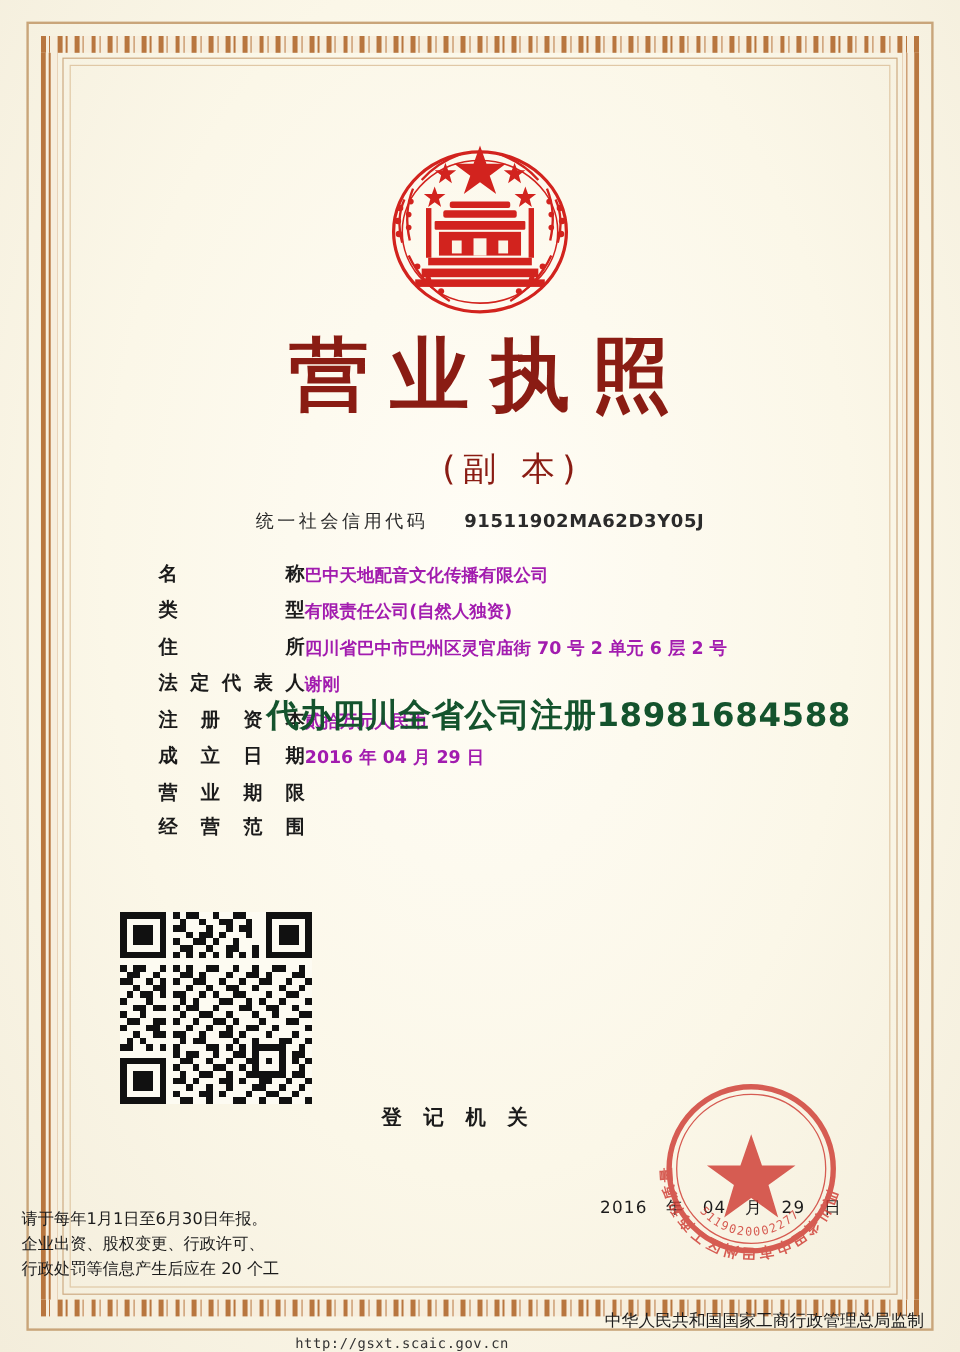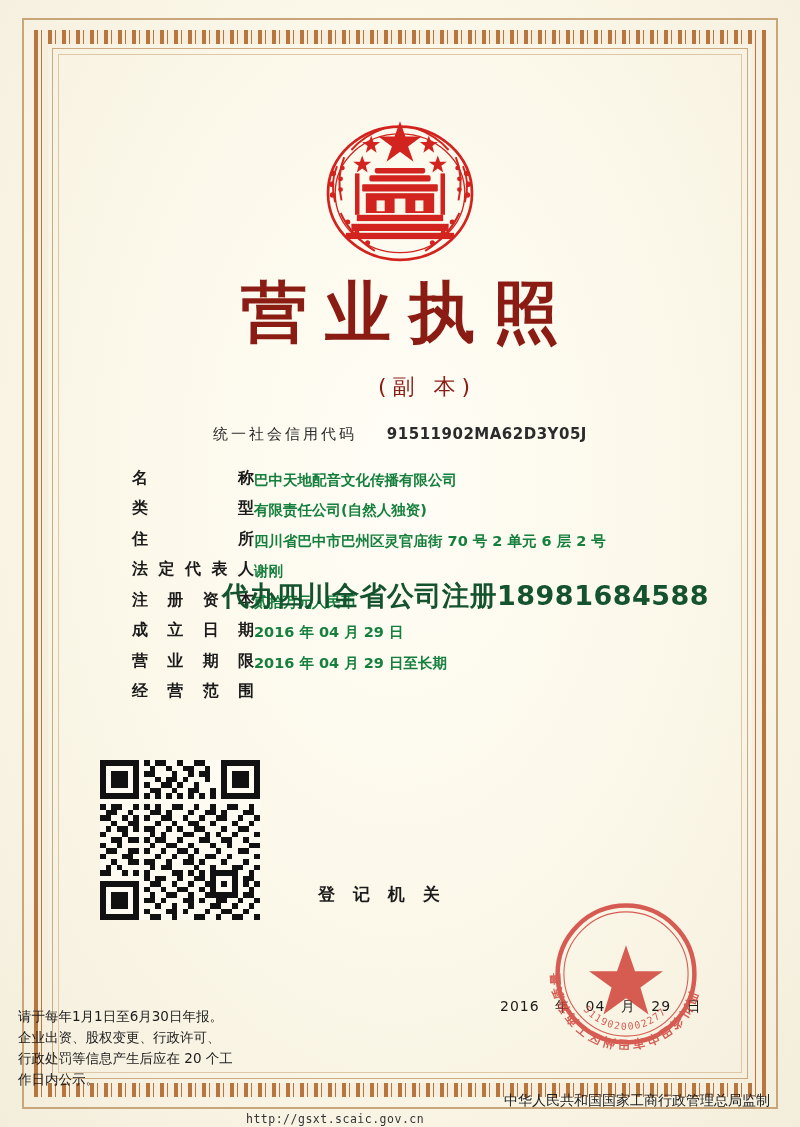--- a/index.html
+++ b/index.html
@@ -75,21 +75,21 @@
     letter-spacing: 18px;
     color: #8a1c13;
     text-indent: 18px;
   }
   .subtitle {
     position: absolute;
     top: 372px;
     left: 0; right: 0;
     text-align: center;
     font-family: "DejaVu Sans", "Liberation Sans", sans-serif;
-    font-size: 22px;
+    font-size: 28px;
     color: #8a1c13;
     letter-spacing: 6px;
     text-indent: 6px;
     padding-left: 48px;
   }
 
   .credit-code {
     position: absolute;
     top: 425px;
     left: 0; right: 0;
@@ -121,40 +121,40 @@
     font-size: 16px;
     font-weight: bold;
     color: #1b1b1b;
     display: flex;
     justify-content: space-between;
   }
   .row-value {
     flex: 1;
     font-family: "DejaVu Sans", "Liberation Sans", sans-serif;
     font-size: 14.5px;
-    color: #15803d;
+    color: #a21caf;
     font-weight: bold;
     line-height: 1.55;
     padding-top: 1px;
   }
   .row.scope .row-value { font-size: 13.5px; line-height: 1.75; }
 
   
   .qr {
     position: absolute;
     left: 100px;
     top: 760px;
     width: 160px;
     height: 160px;
   }
 
   
   .reg-auth {
     position: absolute;
-    top: 883px;
+    top: 920px;
     left: 318px;
     font-family: "DejaVu Sans", "Liberation Sans", sans-serif;
     font-size: 17px;
     font-weight: bold;
     letter-spacing: 6px;
     color: #1b1b1b;
     text-align: center;
   }
   .reg-date {
     position: absolute;
@@ -362,21 +362,20 @@
         </div>
       <div class="row-value">2016 年 04 月 29 日</div>
     </div>
     <div class="row">
       <div class="row-label">
           <span>营</span>
           <span>业</span>
           <span>期</span>
           <span>限</span>
         </div>
-      <div class="row-value">2016 年 04 月 29 日至长期</div>
     </div>
     <div class="row scope">
       <div class="row-label">
           <span>经</span>
           <span>营</span>
           <span>范</span>
           <span>围</span>
         </div>
     </div>
   </div>
@@ -630,19 +629,18 @@
       <textPath href="#sealArcBottom" startOffset="22%">5119020002277</textPath>
     </text>
   </svg>
 
   <div class="watermark">代办四川全省公司注册18981684588</div>
 
   <div class="footer-left">
     <div>请于每年1月1日至6月30日年报。</div>
     <div>企业出资、股权变更、行政许可、</div>
     <div>行政处罚等信息产生后应在 20 个工</div>
-    <div>作日内公示。</div>
   </div>
 
   <div class="footer-site">企业信用信息公示系统网址：</div>
   <div class="footer-url">http://gsxt.scaic.gov.cn</div>
   <div class="footer-right">中华人民共和国国家工商行政管理总局监制</div>
 </div>
 
 </body></html>

